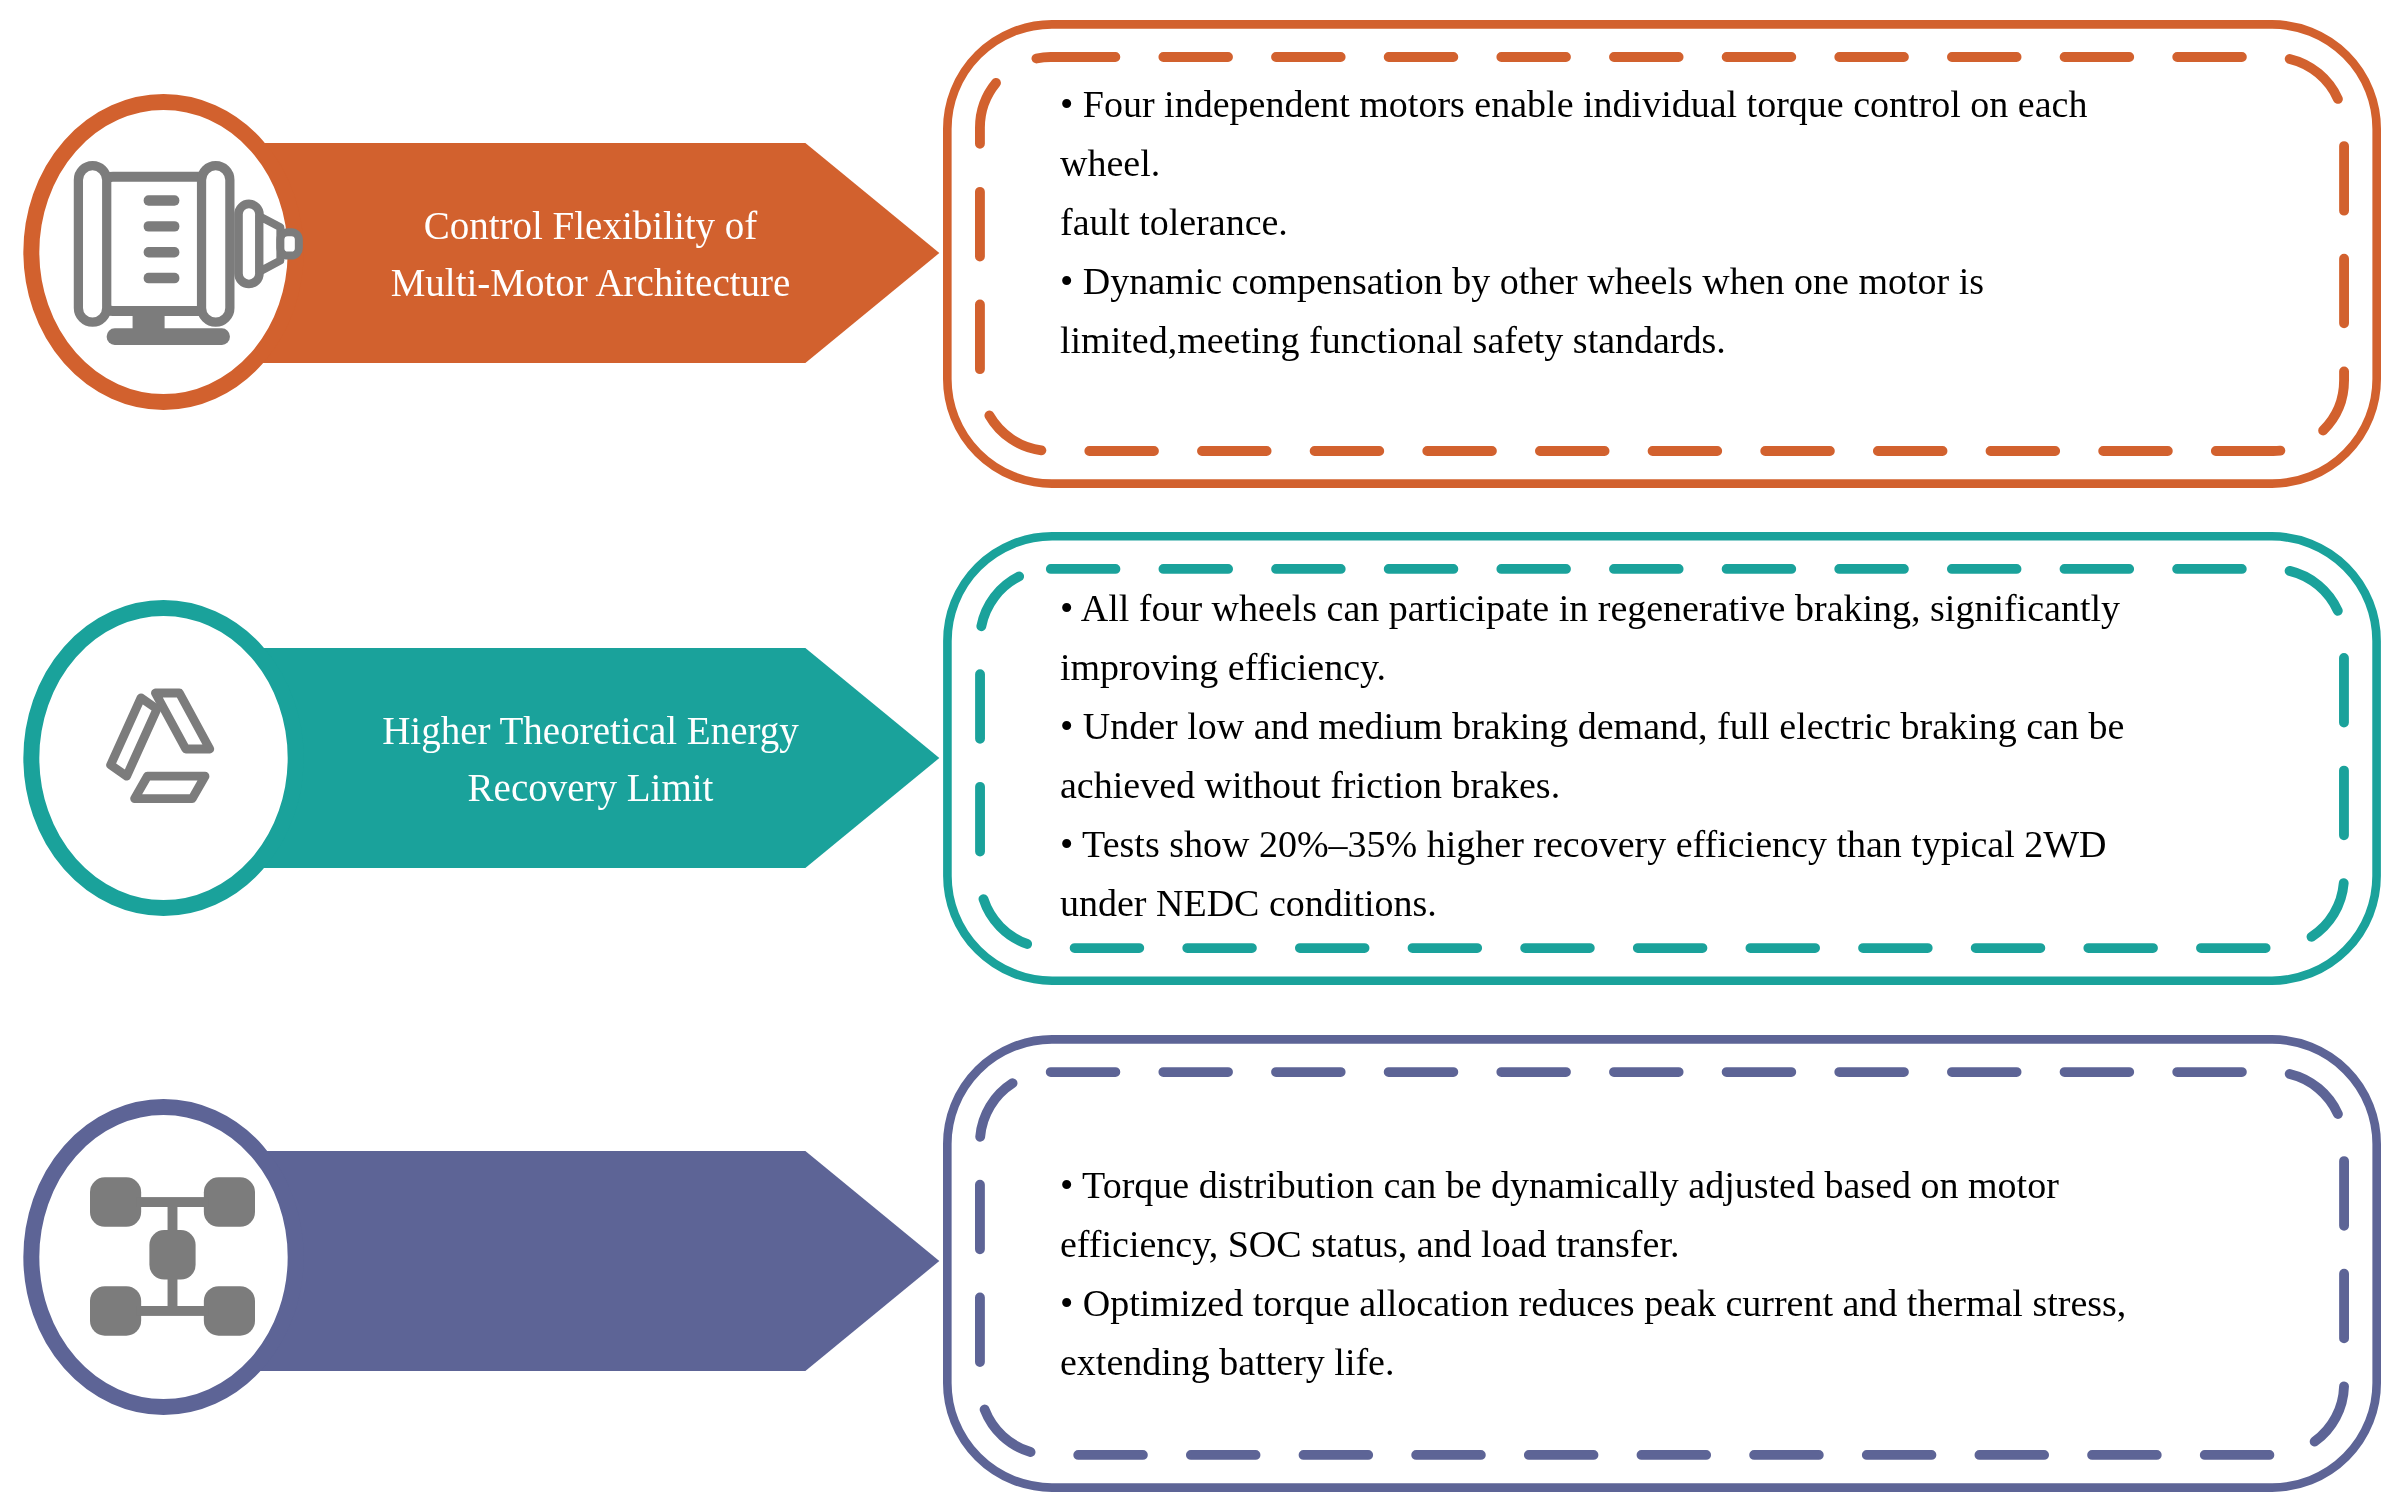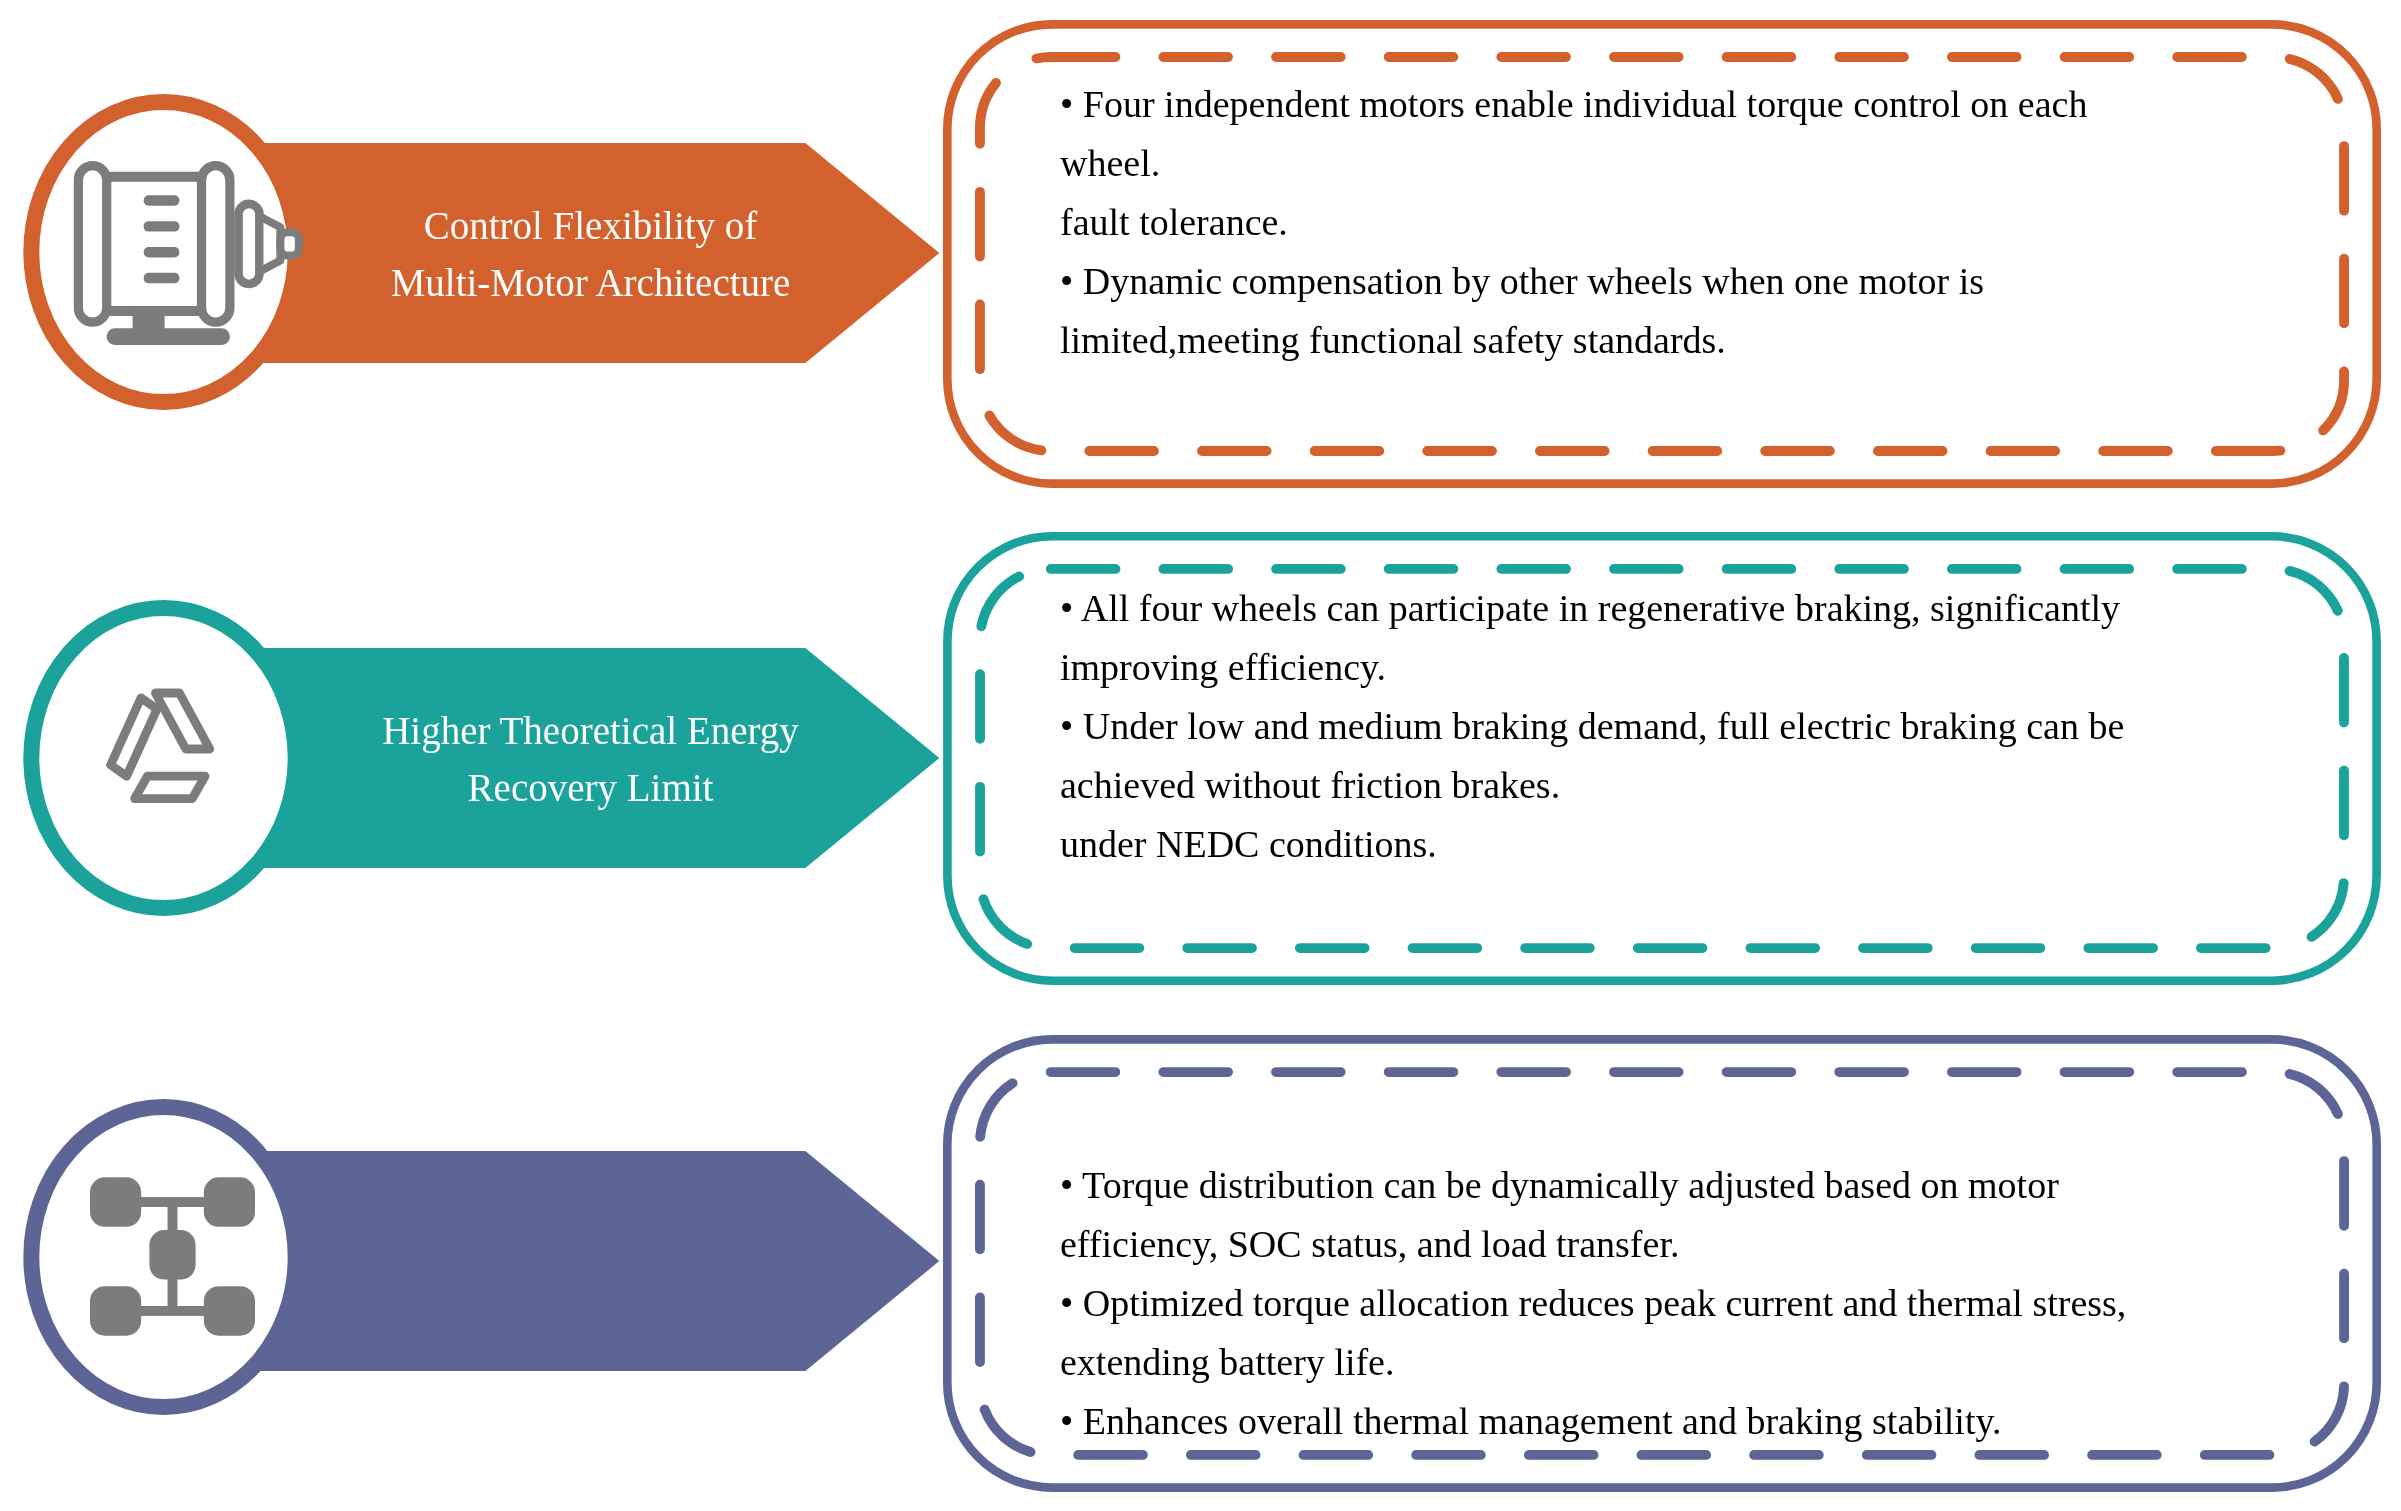--- a/index.html
+++ b/index.html
@@ -96,20 +96,21 @@
 
   <svg class="abs box-r1" width="1438" height="453" color="#1AA29B" viewBox="0 0 2336 736">
     <rect x="7" y="7" width="2322" height="722" rx="170" fill="none" stroke="currentColor" stroke-width="14"></rect>
     <rect x="60" y="60" width="2216" height="616" rx="115" fill="none" stroke="currentColor" stroke-width="16" stroke-dasharray="105 78" stroke-linecap="round"></rect>
   </svg>
   <div class="bullets bullets-r1">
       <div class="line">• All four wheels can participate in regenerative braking, significantly</div>
       <div class="line">improving efficiency.</div>
       <div class="line">• Under low and medium braking demand, full electric braking can be</div>
       <div class="line">achieved without friction brakes.</div>
+      <div class="line">• Tests show 20%–35% higher recovery efficiency than typical 2WD</div>
       <div class="line">under NEDC conditions.</div>
     </div>
 
   <svg class="abs banner-r2" width="726" height="220" color="#5D6496" viewBox="0 0 1180 358">
     <polygon points="0,0 960,0 1178,179 960,358 0,358" fill="currentColor"></polygon>
   </svg>
 
   <svg class="abs badge-r2" width="281" height="316" color="#5D6496" viewBox="0 0 456 514">
     <ellipse cx="228" cy="257" rx="215" ry="244" fill="#ffffff" stroke="currentColor" stroke-width="26"></ellipse>
   </svg>
@@ -126,17 +127,16 @@
 
   <svg class="abs box-r2" width="1438" height="457" color="#5D6496" viewBox="0 0 2336 742">
     <rect x="7" y="7" width="2322" height="728" rx="170" fill="none" stroke="currentColor" stroke-width="14"></rect>
     <rect x="60" y="60" width="2216" height="622" rx="115" fill="none" stroke="currentColor" stroke-width="16" stroke-dasharray="105 78" stroke-linecap="round"></rect>
   </svg>
   <div class="bullets bullets-r2">
       <div class="line">• Torque distribution can be dynamically adjusted based on motor</div>
       <div class="line">efficiency, SOC status, and load transfer.</div>
       <div class="line">• Optimized torque allocation reduces peak current and thermal stress,</div>
       <div class="line">extending battery life.</div>
-      <div class="line">• Enhances overall thermal management and braking stability.</div>
     </div>
 
 </div>
 
 
 </body></html>

